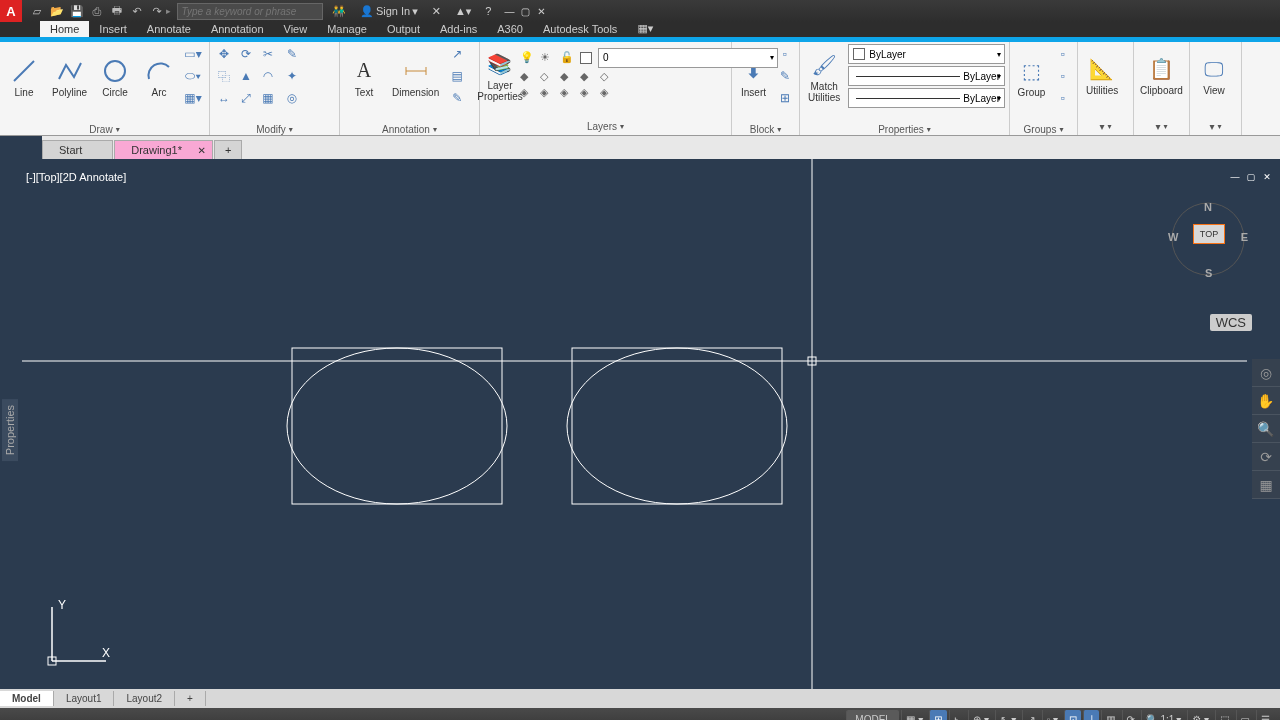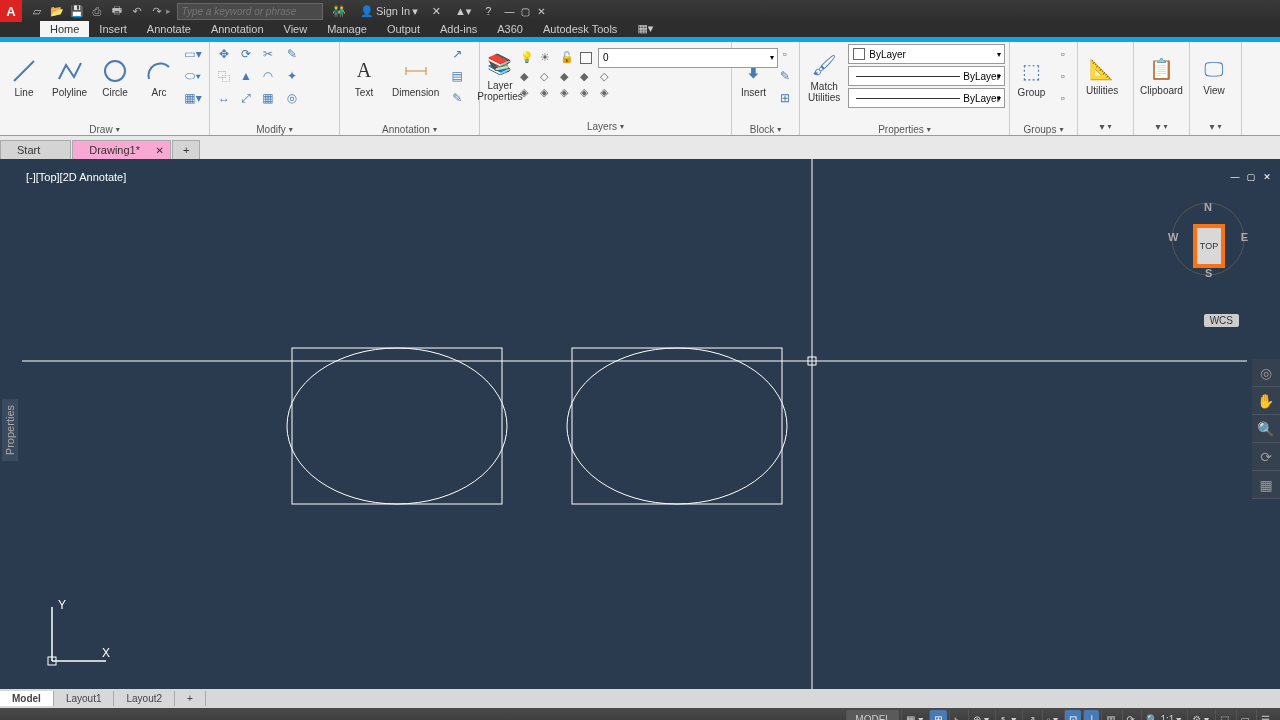--- a/index.html
+++ b/index.html
@@ -37,38 +37,38 @@
 .col-btns { display: flex; flex-direction: column; gap: 2px; }
 .dropdown { height: 20px; border: 1px solid #999; background: #fff; display: flex; align-items: center; padding: 0 4px; font-size: 10px; min-width: 110px; position: relative; }
 .dropdown.wide { min-width: 180px; }
 .dropdown::after { content: "▾"; position: absolute; right: 3px; font-size: 8px; }
 .layer-row { display: flex; align-items: center; gap: 6px; margin-bottom: 2px; }
 .layer-ico { width: 14px; height: 14px; font-size: 11px; color: #666; cursor: pointer; }
 .swatch { width: 12px; height: 12px; border: 1px solid #666; }
 .linestyle { flex: 1; border-bottom: 1px solid #333; margin: 0 3px; }
 
 
-.file-tabs { height: 23px; background: #e8e8e8; display: flex; align-items: flex-end; }
+.file-tabs { height: 23px; background: #e8e8e8; display: flex; align-items: flex-end; margin-left: 42px; }
 .file-tab { padding: 3px 30px 3px 16px; font-size: 11px; color: #333; background: #d4d4d4; border: 1px solid #aaa; border-bottom: none; cursor: pointer; position: relative; margin-right: 1px; }
 .file-tab.active { background: #f9a8d4; }
 .file-tab .close { position: absolute; right: 6px; top: 4px; font-size: 10px; }
 .file-tab.add { padding: 3px 10px; }
 
 
 .canvas-wrap { position: relative; height: 530px; background: #2b3b4f; }
 .props-tab { position: absolute; left: 2px; top: 240px; writing-mode: vertical-rl; transform: rotate(180deg); color: #aaa; font-size: 11px; background: #3b4b5f; padding: 6px 2px; cursor: pointer; }
 .view-label { position: absolute; left: 26px; top: 12px; color: #fff; font-size: 11px; }
 .view-ctrls { position: absolute; right: 6px; top: 12px; display: flex; gap: 2px; }
 .view-ctrls div { width: 14px; height: 12px; color: #fff; font-size: 9px; display: flex; align-items: center; justify-content: center; cursor: pointer; }
 .canvas-svg { position: absolute; left: 22px; top: 0; width: 1225px; height: 530px; }
 .viewcube { position: absolute; right: 32px; top: 40px; width: 80px; height: 80px; }
-.viewcube-face { position: absolute; left: 25px; top: 25px; width: 32px; height: 44px; background: #d8d8d8; border: 4px solid #f97316; display: flex; align-items: center; justify-content: center; font-size: 9px; color: #333; cursor: pointer; }
+.viewcube-face { position: absolute; left: 25px; top: 25px; width: 32px; height: 20px; background: #d8d8d8; border: 1px solid #f97316; display: flex; align-items: center; justify-content: center; font-size: 9px; color: #333; cursor: pointer; }
 .vc-dir { position: absolute; color: #aaa; font-size: 11px; font-weight: bold; }
 .vc-n { left: 36px; top: 2px; } .vc-s { left: 37px; bottom: 0; } .vc-w { left: 0; top: 32px; } .vc-e { right: 0; top: 32px; }
-.wcs-badge { position: absolute; right: 41px; top: 155px; background: #ccc; color: #333; font-size: 10px; padding: 1px 6px; border-radius: 2px; }
+.wcs-badge { position: absolute; right: 28px; top: 155px; background: #ccc; color: #333; font-size: 13px; padding: 1px 6px; border-radius: 2px; }
 .navbar { position: absolute; right: 0; top: 200px; width: 28px; background: rgba(80,80,80,0.3); display: flex; flex-direction: column; }
 .nav-btn { height: 28px; display: flex; align-items: center; justify-content: center; color: #999; font-size: 14px; cursor: pointer; border-bottom: 1px solid rgba(255,255,255,0.1); }
 .ucs-icon { position: absolute; left: 36px; bottom: 12px; }
 
 
 .model-tabs { height: 19px; background: #d8d8d8; display: flex; align-items: center; font-size: 10px; }
 .model-tab { padding: 2px 12px; cursor: pointer; color: #444; border-right: 1px solid #aaa; }
 .model-tab.active { background: #fff; font-weight: bold; }
 .statusbar { height: 22px; background: linear-gradient(#4a4a4a, #363636); display: flex; align-items: center; justify-content: flex-end; padding: 0 6px; gap: 2px; }
 .status-seg { color: #ccc; font-size: 10px; padding: 0 4px; border-left: 1px solid #555; height: 18px; display: flex; align-items: center; cursor: pointer; gap: 2px; }

